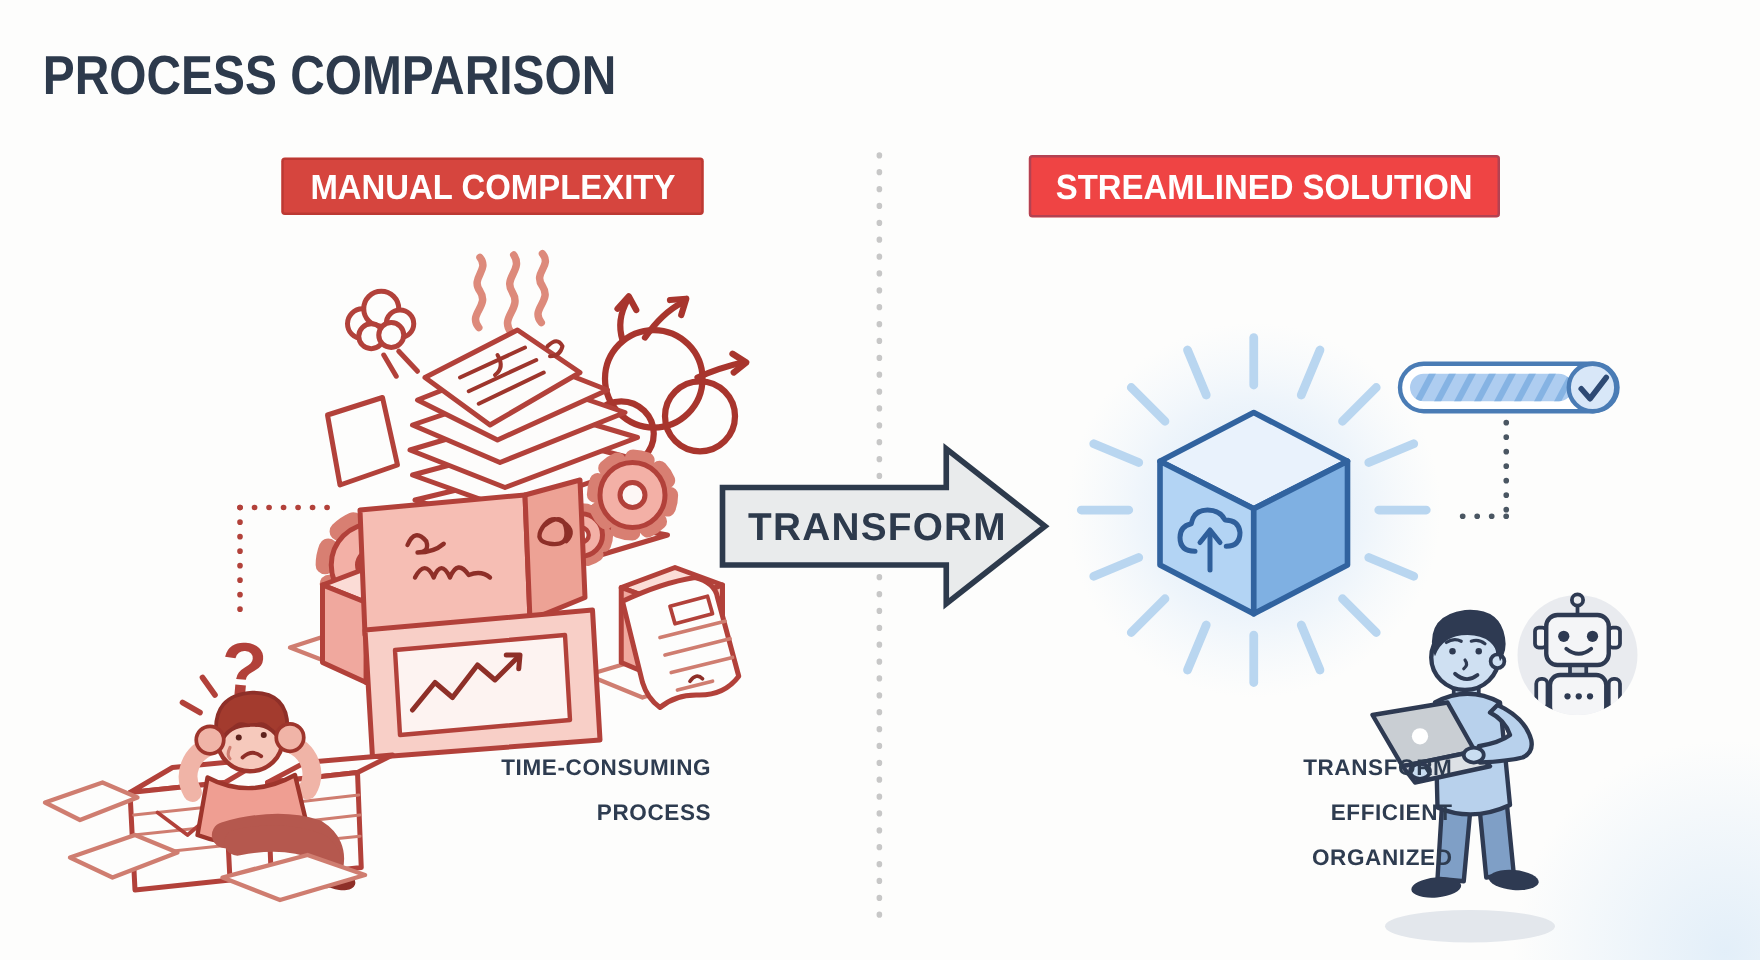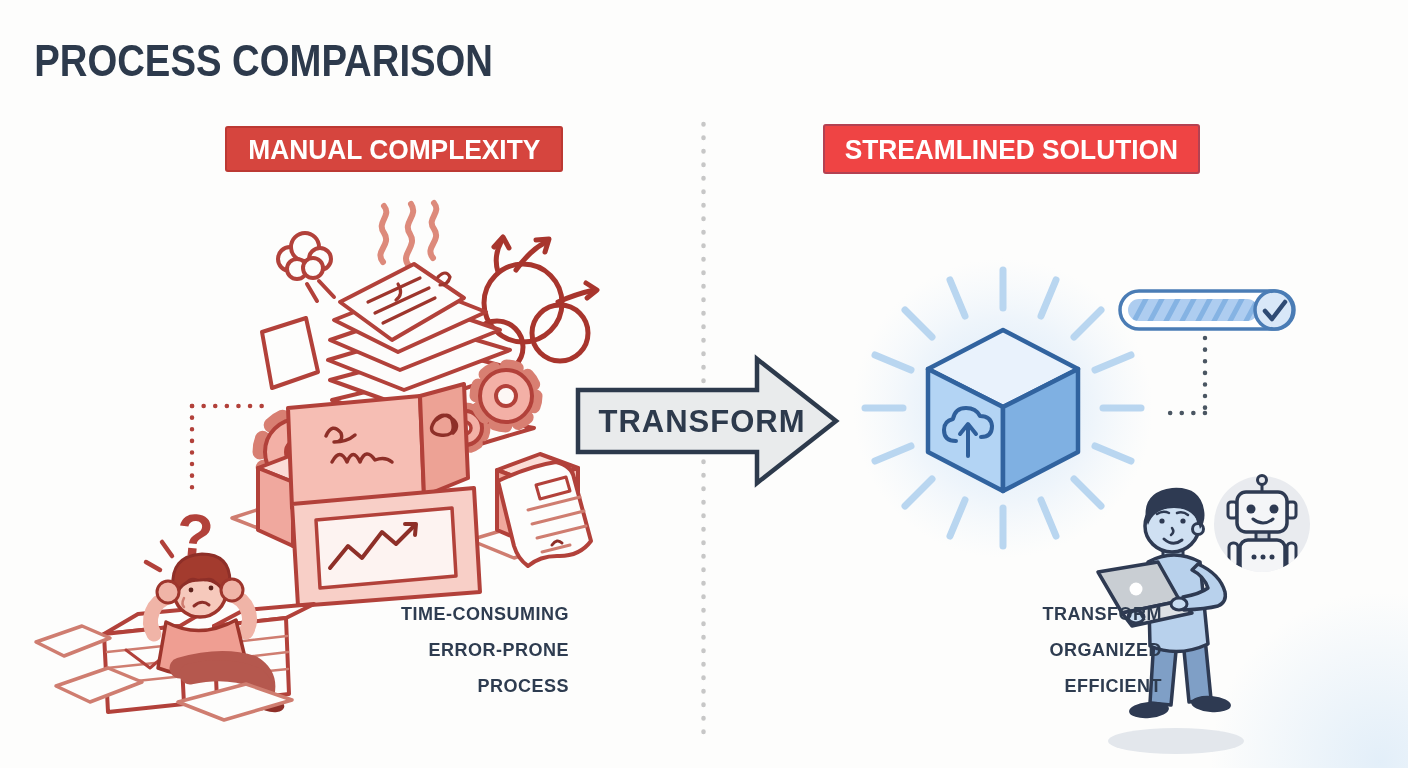--- a/index.html
+++ b/index.html
@@ -362,23 +362,22 @@
   <div class="banner banner-left" style="background: rgb(214, 69, 62);">
     <span>MANUAL COMPLEXITY</span>
   </div>
 
   <div class="banner banner-right" style="background: #ef4444;">
     <span>STREAMLINED SOLUTION</span>
   </div>
 
   <div class="descriptors descriptors-left">
     <div>TIME-CONSUMING</div>
-    <div>ERROR-PRONE</div>
     <div>PROCESS</div>
   </div>
 
   <div class="descriptors descriptors-right">
     <div>TRANSFORM</div>
+    <div>EFFICIENT</div>
     <div>ORGANIZED</div>
-    <div>EFFICIENT</div>
   </div>
 
 </div>
 
 </body></html>

